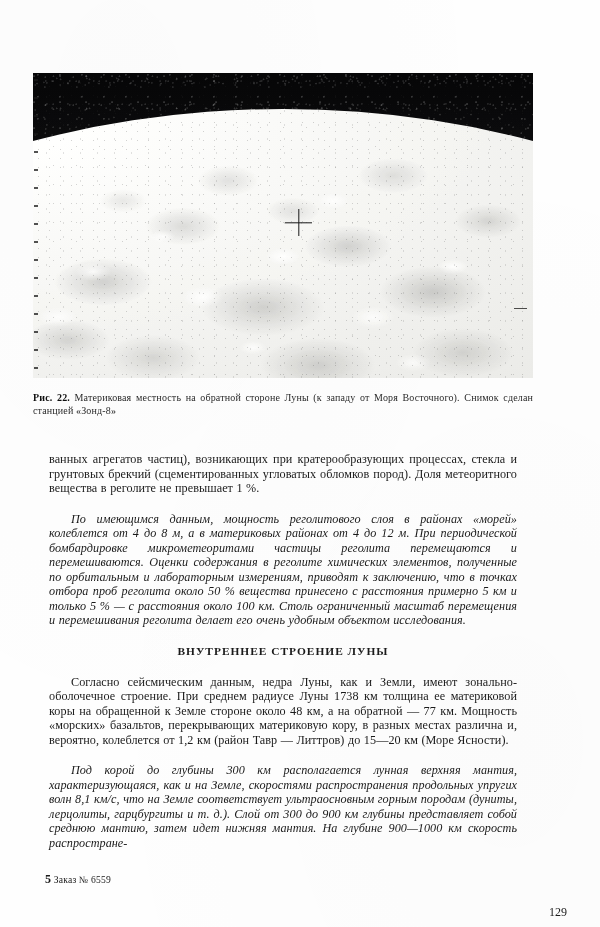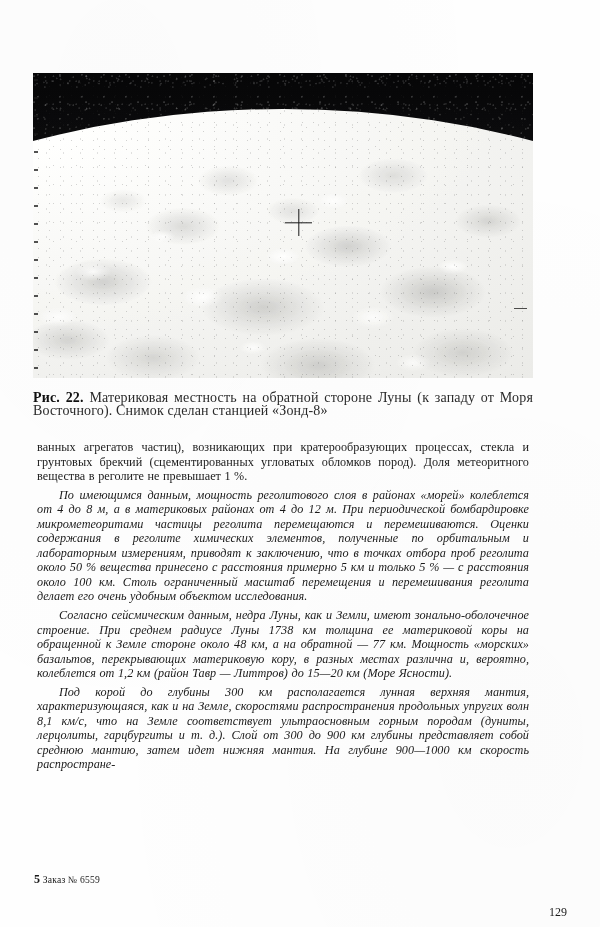--- a/index.html
+++ b/index.html
@@ -199,21 +199,21 @@
     background: #262626;
     opacity: .8;
   }
 
   
   .caption {
     position: absolute;
     left: 33px;
     top: 392px;
     width: 500px;
-    font-size: 14px;
+    font-size: 10px;
     line-height: 12.6px;
     text-align: justify;
     color: #2a2a2a;
     letter-spacing: .15px;
   }
   .caption .fig-label {
     font-weight: bold;
     color: #101010;
   }
 
@@ -222,21 +222,21 @@
     position: absolute;
     left: 33px;
     top: 436px;
     width: 500px;
   }
   .para {
     font-size: 12.2px;
     line-height: 14.55px;
     text-align: justify;
     text-justify: inter-word;
-    margin: 4px;
+    margin: 16px;
     color: #1a1a1a;
     letter-spacing: .05px;
     word-spacing: .4px;
   }
   .para.indent {
     text-indent: 22px;
   }
   .para + .para {
     margin-top: 0;
     font-style: italic;
@@ -255,21 +255,21 @@
   
   .footer {
     position: absolute;
     left: 33px;
     right: 33px;
     top: 872px;
     height: 18px;
   }
   .sig-mark {
     position: absolute;
-    left: 1px;
+    left: 12px;
     top: 0;
     font-size: 11px;
     color: #1a1a1a;
     white-space: nowrap;
     text-align: center;
   }
   .sig-mark .sig-num {
     font-weight: bold;
     font-size: 12px;
   }
@@ -307,20 +307,21 @@
   <div class="caption">
     <span class="fig-label">Рис. 22.</span><span> Материковая местность на обратной стороне Луны (к западу от Моря Восточного). Снимок сделан станцией «Зонд-8»</span>
   </div>
 
   <div class="body">
 
     <p class="para">ванных агрегатов частиц), возникающих при кратерообразующих процессах, стекла и грунтовых брекчий (сцементированных угловатых обломков пород). Доля метеоритного вещества в реголите не превышает 1 %.</p>
 
     <p class="para indent">По имеющимся данным, мощность реголитового слоя в районах «морей» колеблется от 4 до 8 м, а в материковых районах от 4 до 12 м. При периодической бомбардировке микрометеоритами частицы реголита перемещаются и перемешиваются. Оценки содержания в реголите химических элементов, полученные по орбитальным и лабораторным измерениям, приводят к заключению, что в точках отбора проб реголита около 50 % вещества принесено с расстояния примерно 5 км и только 5 % — с расстояния около 100 км. Столь ограниченный масштаб перемещения и перемешивания реголита делает его очень удобным объектом исследования.</p>
 
+    <h2 class="section-heading">ВНУТРЕННЕЕ СТРОЕНИЕ ЛУНЫ</h2>
 
     <p class="para indent">Согласно сейсмическим данным, недра Луны, как и Земли, имеют зонально-оболочечное строение. При среднем радиусе Луны 1738 км толщина ее материковой коры на обращенной к Земле стороне около 48 км, а на обратной — 77 км. Мощность «морских» базальтов, перекрывающих материковую кору, в разных местах различна и, вероятно, колеблется от 1,2 км (район Тавр — Литтров) до 15—20 км (Море Ясности).</p>
 
     <p class="para indent">Под корой до глубины 300 км располагается лунная верхняя мантия, характеризующаяся, как и на Земле, скоростями распространения продольных упругих волн 8,1 км/с, что на Земле соответствует ультраосновным горным породам (дуниты, лерцолиты, гарцбургиты и т. д.). Слой от 300 до 900 км глубины представляет собой среднюю мантию, затем идет нижняя мантия. На глубине 900—1000 км скорость распростране-</p>
 
   </div>
 
   <div class="footer">
     <div class="sig-mark">
       <span class="sig-num">5</span>

